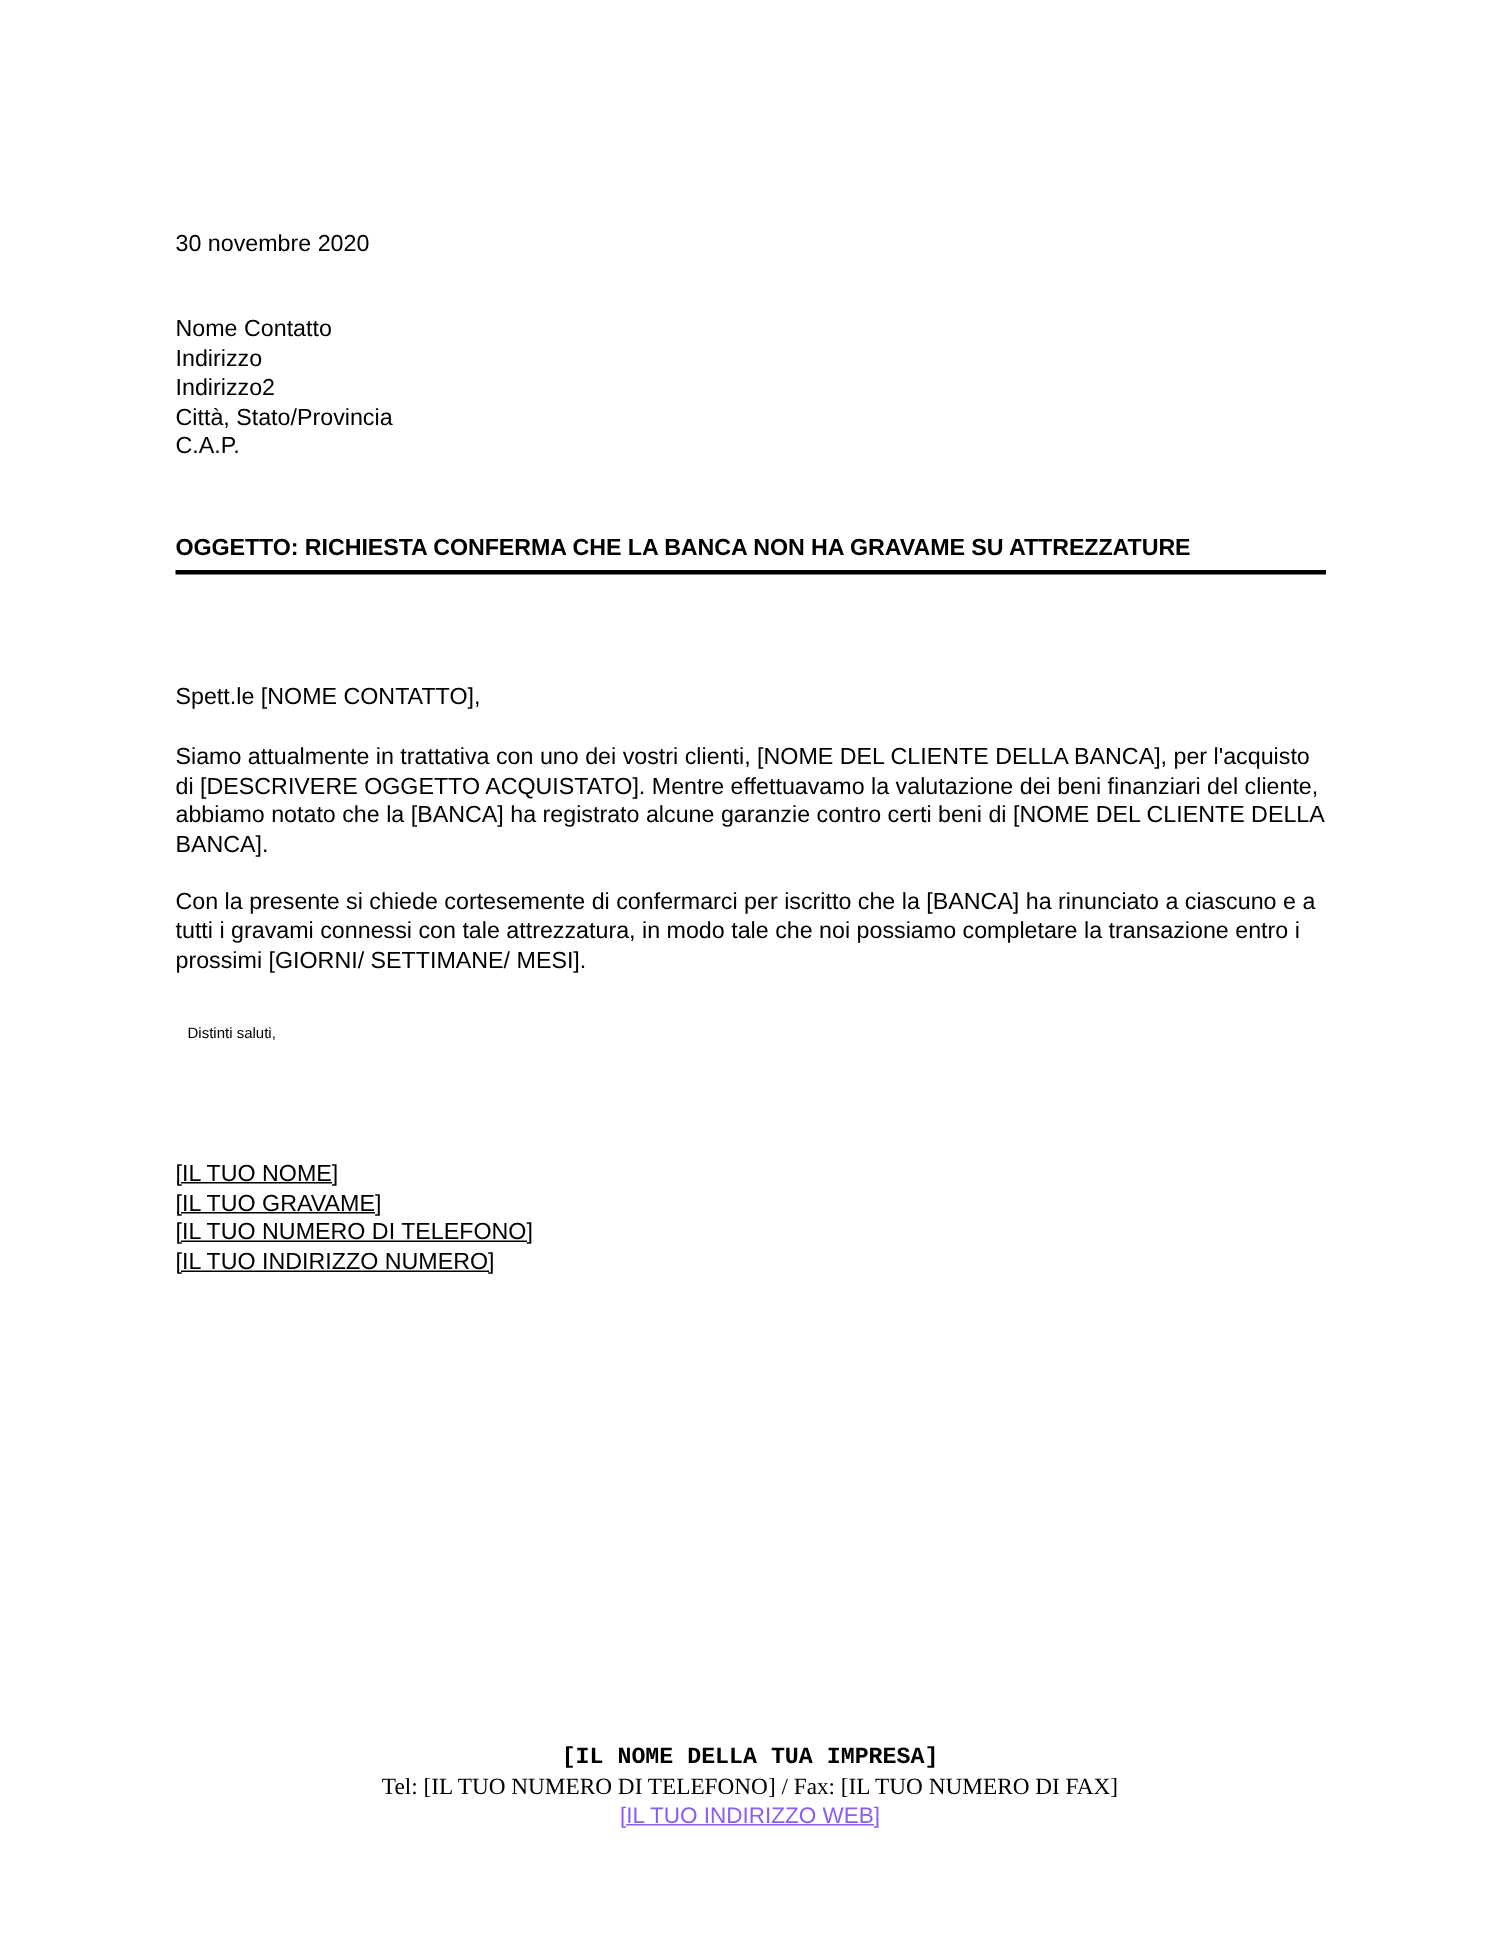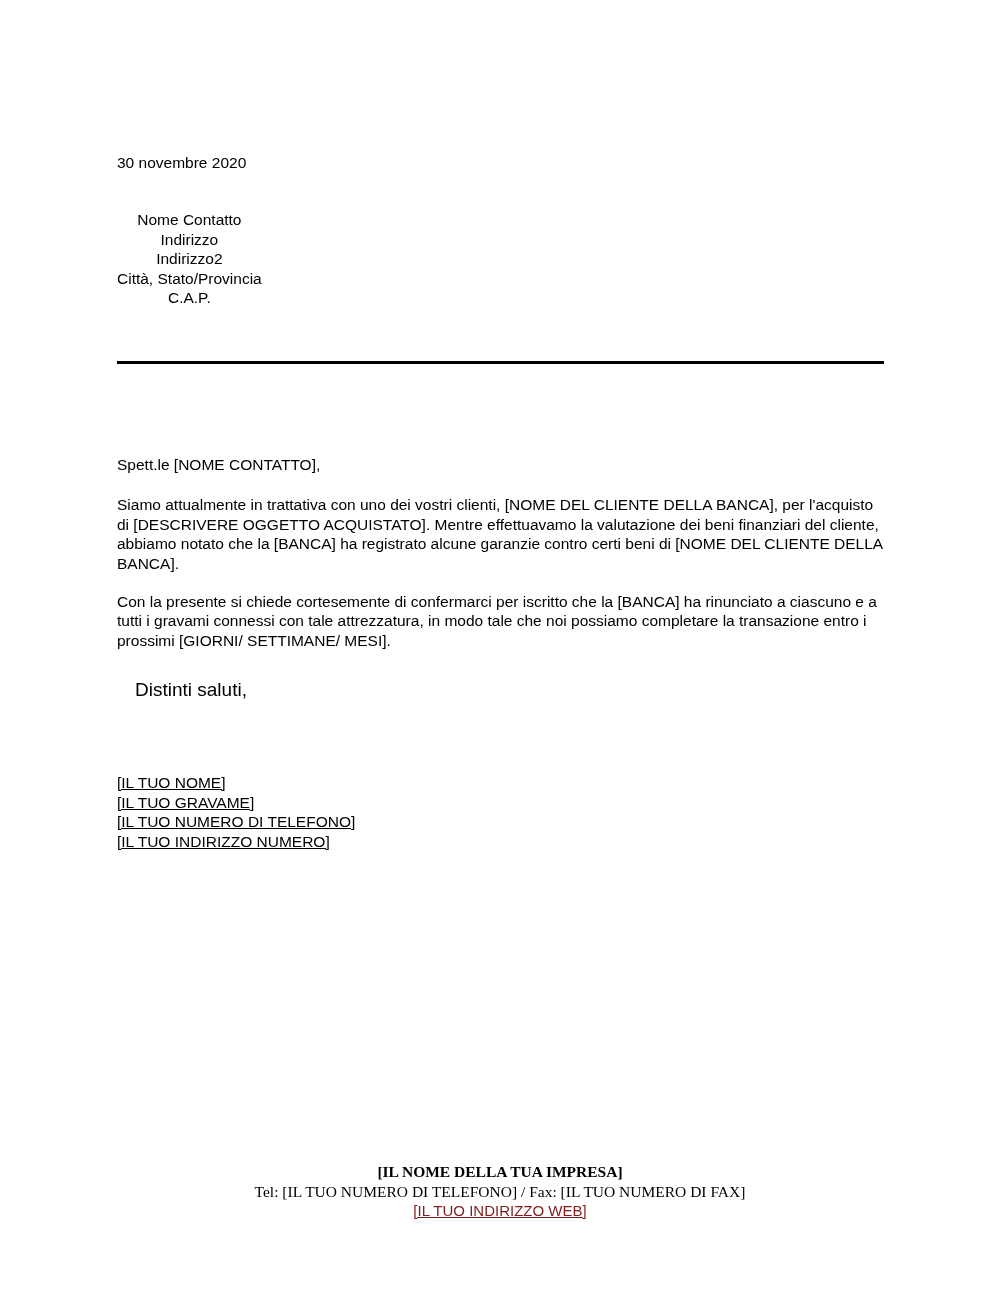--- a/index.html
+++ b/index.html
@@ -37,21 +37,20 @@
     white-space: nowrap;
   }
 
   
   .address-block {
     position: absolute;
     top: 210px;
     left: 0;
     font-size: 15.5px;
     line-height: 19.5px;
-    text-align: center;
   }
   .address-block div {
     white-space: nowrap;
   }
 
   
   .subject-wrap {
     position: absolute;
     top: 356px;
     left: 0;
@@ -89,22 +88,22 @@
     margin-bottom: 21px;
   }
   .body-block p.last-para {
     margin-bottom: 0;
   }
 
   
   .closing {
     position: absolute;
     top: 680px;
-    left: 18px;
-    font-size: 19px;
+    left: 8px;
+    font-size: 10px;
     line-height: 19px;
     white-space: nowrap;
   }
 
   
   .signature-block {
     position: absolute;
     top: 773px;
     left: 0;
     font-size: 15.5px;
@@ -122,28 +121,29 @@
     top: 1162px;
     width: 1000px;
     text-align: center;
     font-family: "Liberation Serif", serif;
     font-size: 15.5px;
     line-height: 19.5px;
     color: #000000;
   }
   .footer .company-name {
     font-weight: bold;
+    font-family: Liberation Mono, monospace;
   }
   .footer .web-line {
     line-height: 20px;
   }
   .footer a.web-link {
     font-family: "Liberation Sans", sans-serif;
     font-size: 15px;
-    color: #7f1d1d;
+    color: #8b5cf6;
     text-decoration: underline;
   }
 </style>
 </head>
 <body>
 
 <div class="page">
 
   <div class="content">
 
@@ -151,20 +151,21 @@
 
     <div class="address-block">
       <div>Nome Contatto</div>
       <div>Indirizzo</div>
       <div>Indirizzo2</div>
       <div>Città, Stato/Provincia</div>
       <div>C.A.P.</div>
     </div>
 
     <div class="subject-wrap">
+      <div class="subject-heading">OGGETTO: RICHIESTA CONFERMA CHE LA BANCA NON HA GRAVAME SU ATTREZZATURE</div>
       <div class="subject-rule"></div>
     </div>
 
     <div class="body-block">
       <p class="salutation">Spett.le [NOME CONTATTO],</p>
       <p>Siamo attualmente in trattativa con uno dei vostri clienti, [NOME DEL CLIENTE DELLA BANCA], per l'acquisto di [DESCRIVERE OGGETTO ACQUISTATO]. Mentre effettuavamo la valutazione dei beni finanziari del cliente, abbiamo notato che la [BANCA] ha registrato alcune garanzie contro certi beni di [NOME DEL CLIENTE DELLA BANCA].</p>
       <p>Con la presente si chiede cortesemente di confermarci per iscritto che la [BANCA] ha rinunciato a ciascuno e a tutti i gravami connessi con tale attrezzatura, in modo tale che noi possiamo completare la transazione entro i prossimi [GIORNI/ SETTIMANE/ MESI].</p>
     </div>
 
     <div class="closing">Distinti saluti,</div>

